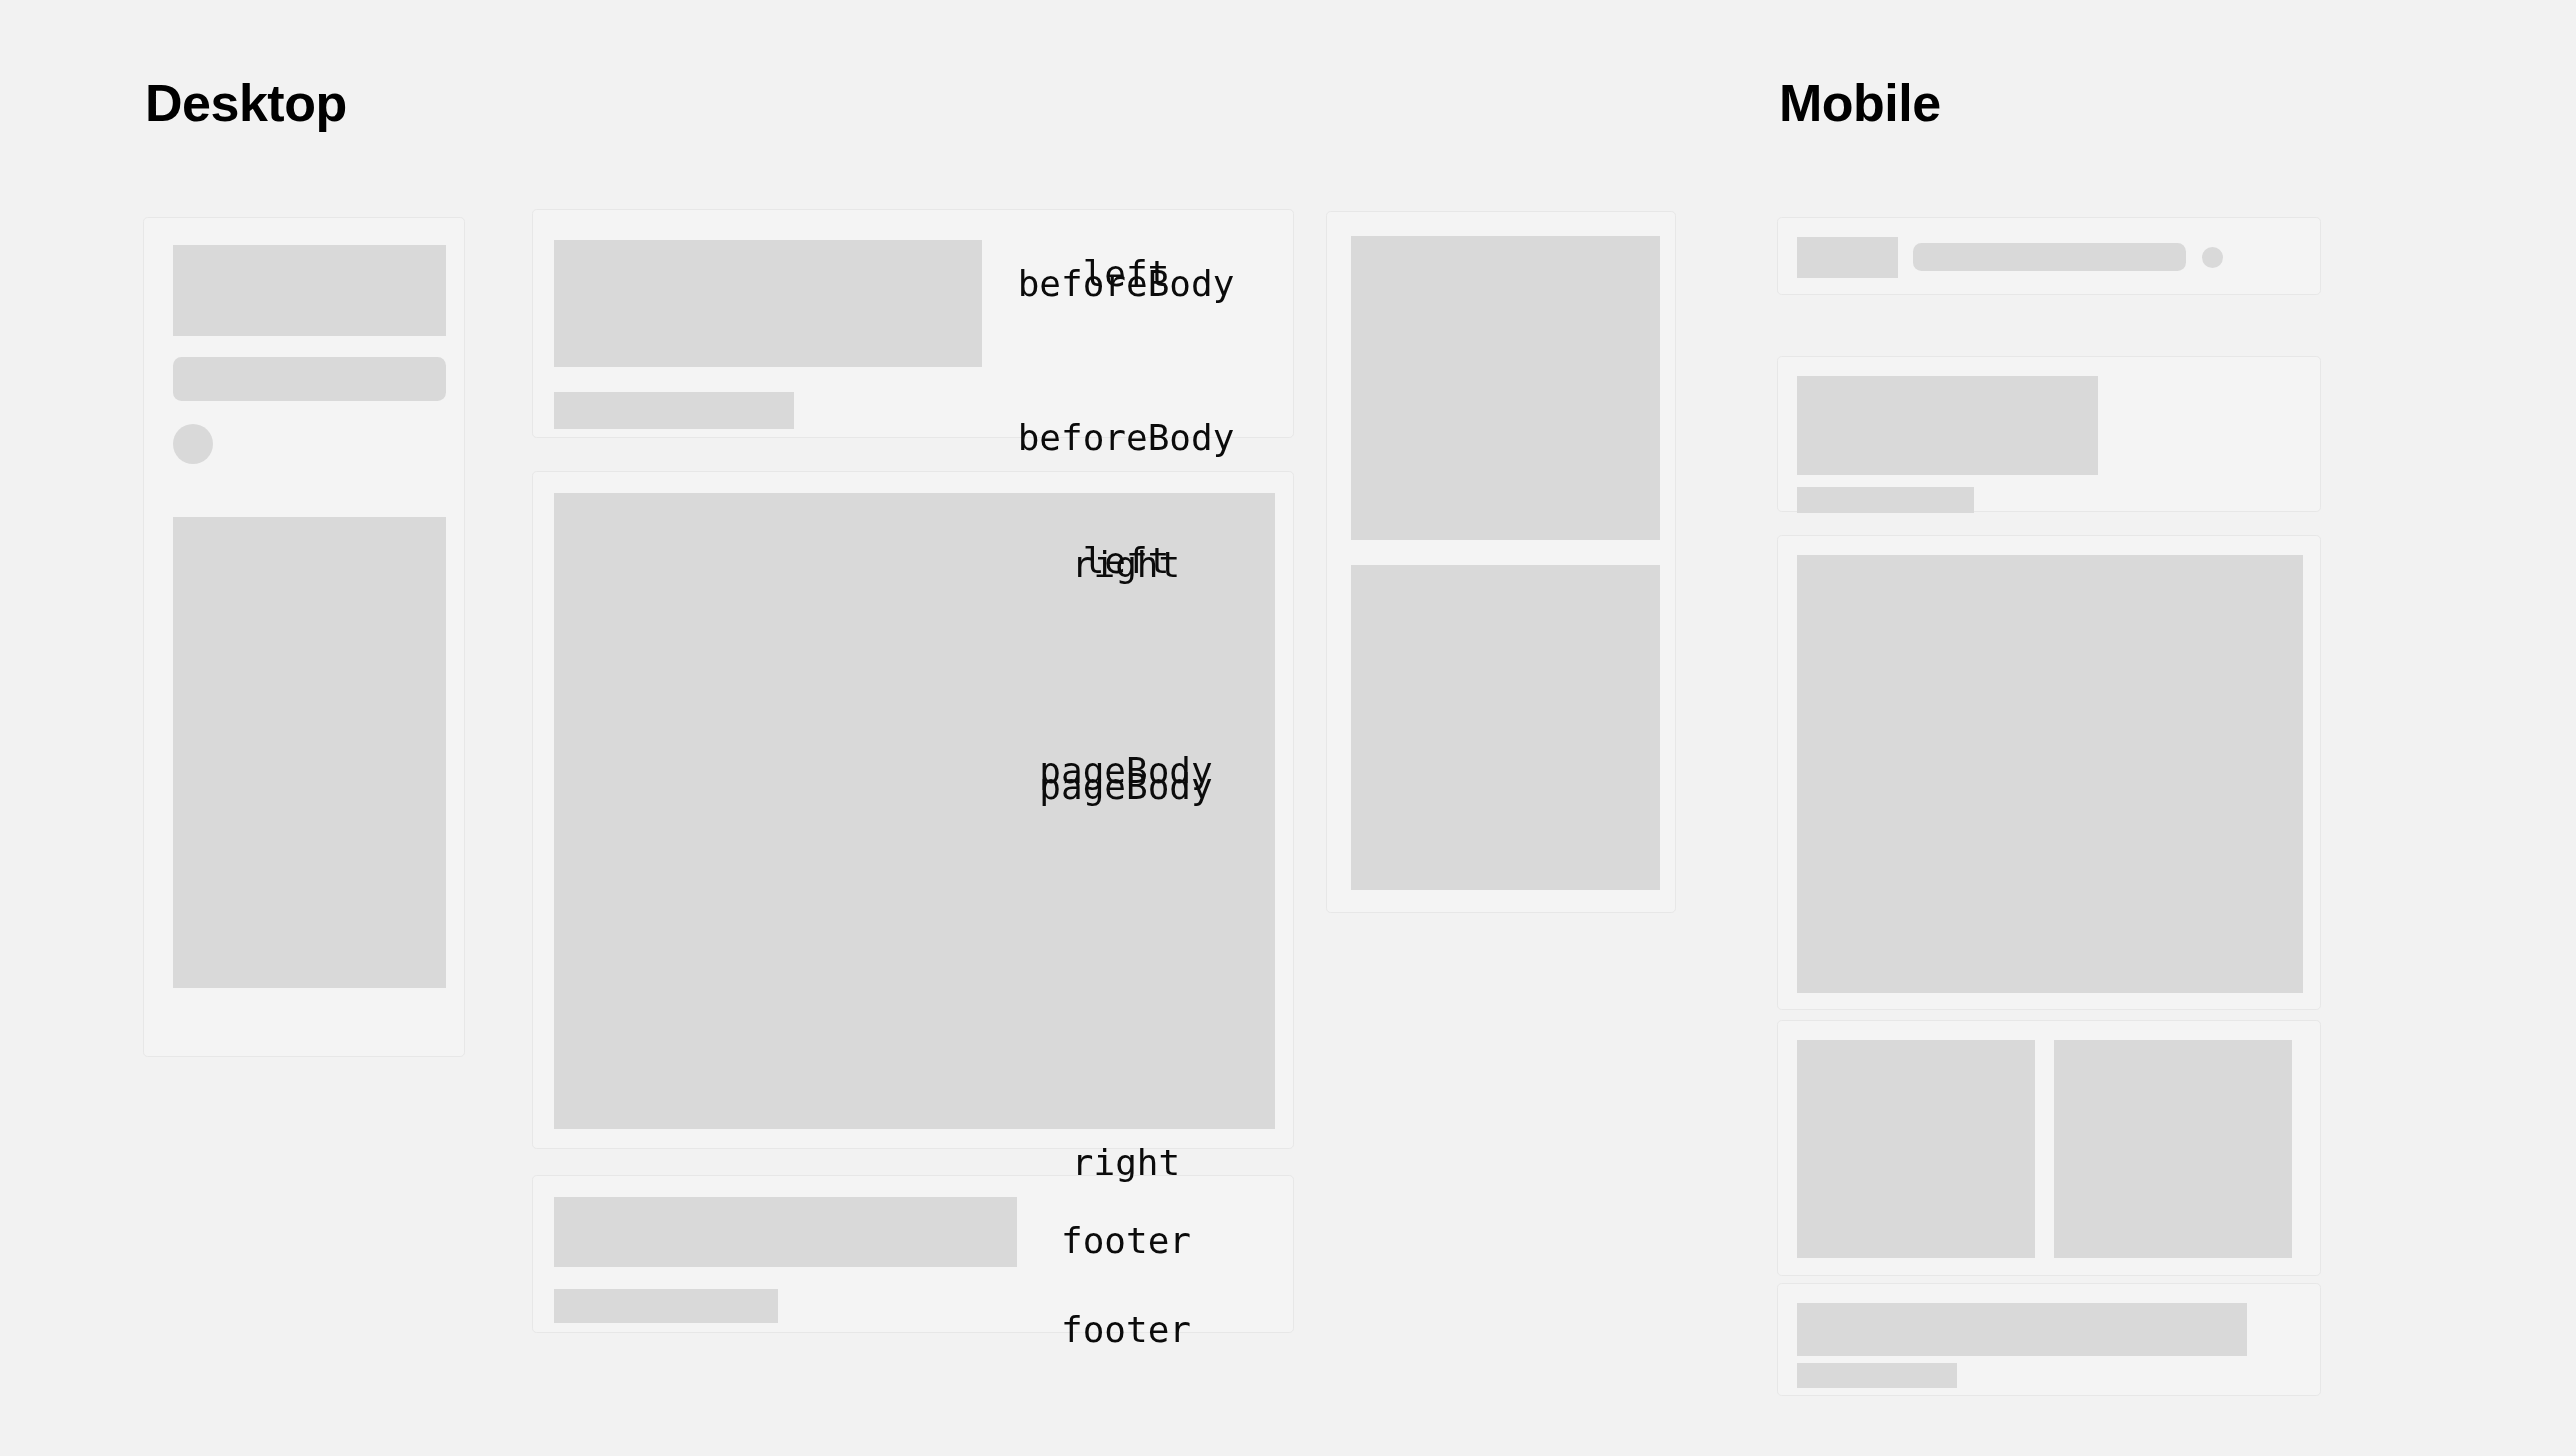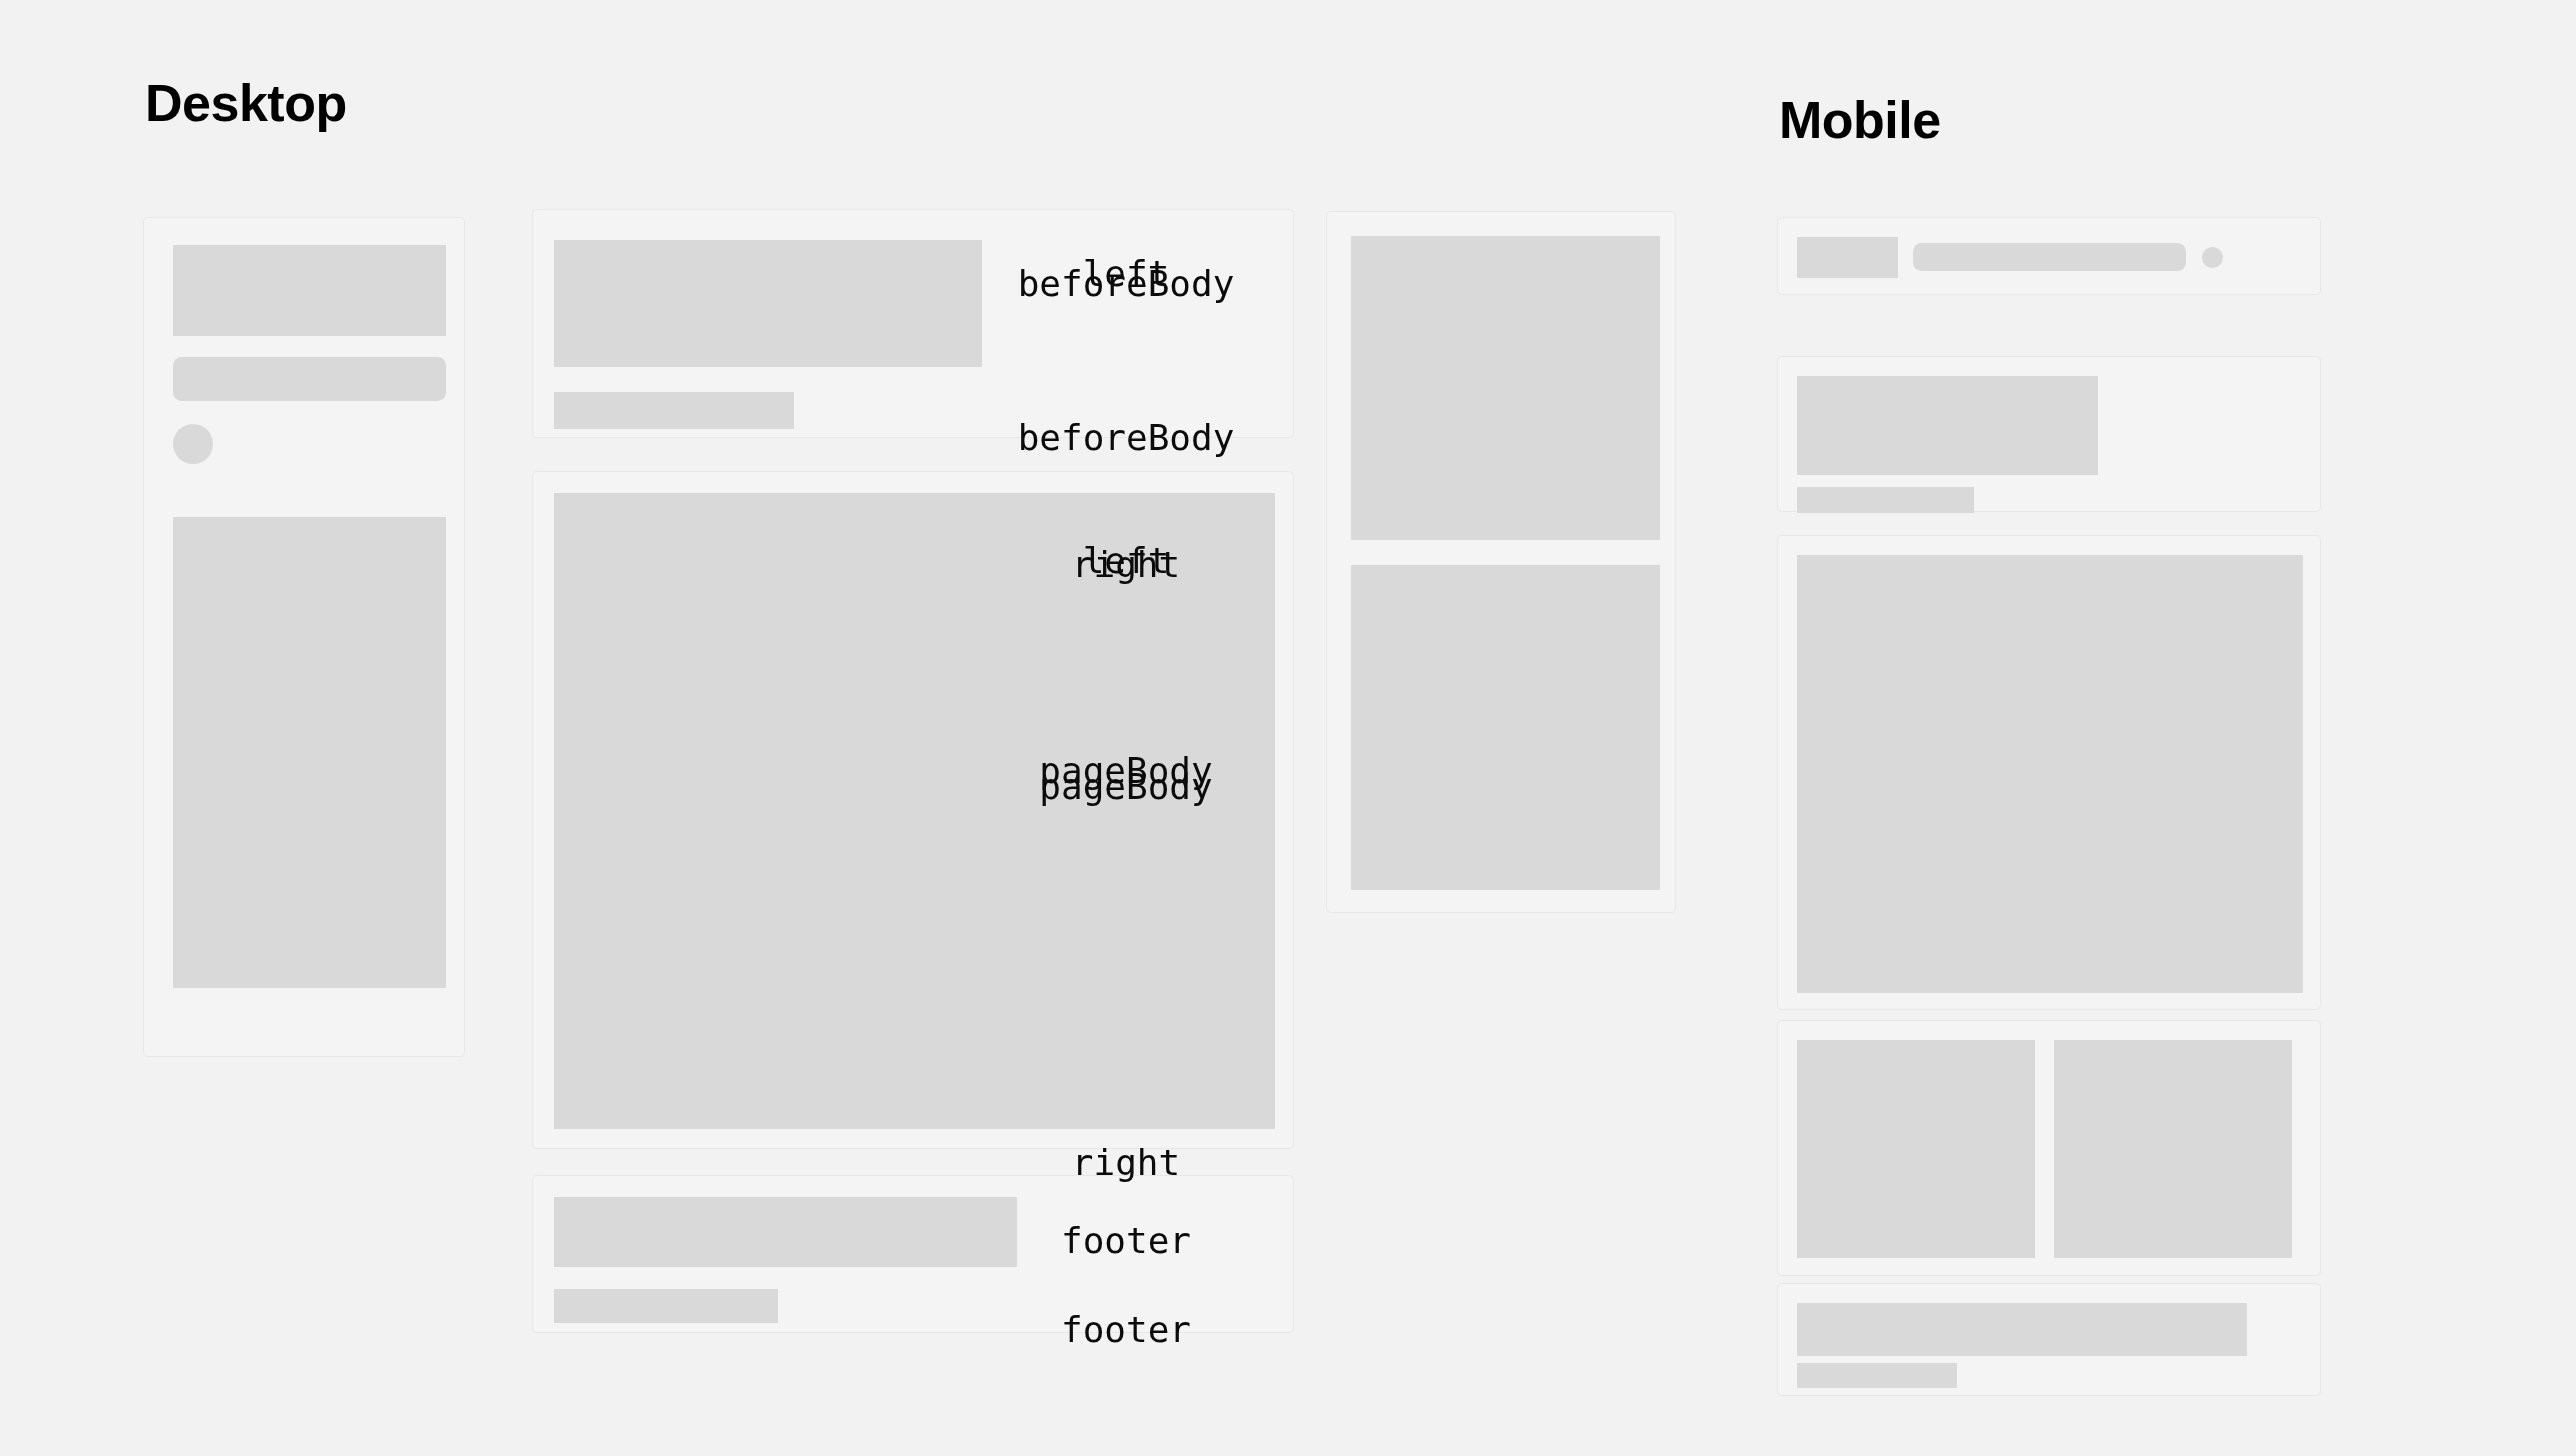--- a/index.html
+++ b/index.html
@@ -18,21 +18,21 @@
   .col-title {
     position: absolute;
     font-family: "Liberation Sans", sans-serif;
     font-weight: 700;
     font-size: 52px;
     line-height: 1;
     color: #000000;
     letter-spacing: -0.5px;
   }
   #title-desktop { left: 145px; top: 77px; }
-  #title-mobile  { left: 1779px; top: 94px; }
+  #title-mobile  { left: 1779px; top: 77px; }
 
   
   .panel {
     position: absolute;
     background: #f4f4f4;
     border: 0.9px solid #e7e7e7;
     border-radius: 4.7px;
   }
 
   

